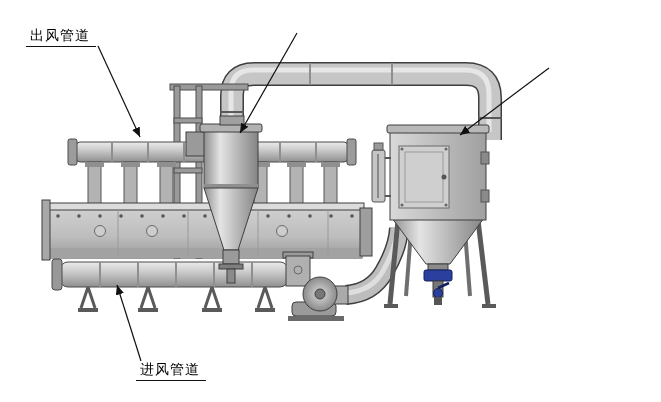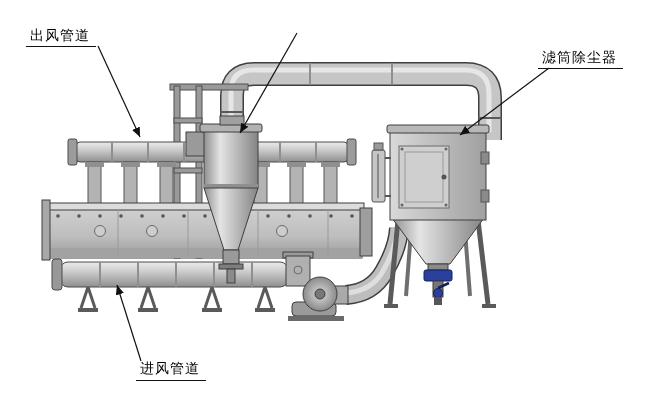--- a/index.html
+++ b/index.html
@@ -17,21 +17,21 @@
     color:#000;
     letter-spacing:1px;
     padding:0 6px 2px 4px;
     border-bottom:1px solid #111;
     white-space:nowrap;
     line-height:17px;
   }
   #lbl-outlet{left:26px;top:27px;}
   #lbl-cyclone{left:285px;top:14px;}
   #lbl-collector{left:538px;top:49px;}
-  #lbl-inlet{left:136px;top:361px;font-family:Liberation Mono, monospace;}
+  #lbl-inlet{left:136px;top:361px;}
 </style>
 </head>
 <body>
 
 <div class="canvas">
 
   <svg width="661" height="402" viewBox="0 0 661 402">
     <defs>
       <linearGradient id="gV" x1="0" y1="0" x2="0" y2="1">
         <stop offset="0" stop-color="#ebebeb"></stop>
@@ -252,15 +252,14 @@
 
     <g stroke="#111" stroke-width="1.2" fill="none">
       <line x1="98" y1="46" x2="140" y2="137" marker-end="url(#arr)"></line>
       <line x1="297" y1="33" x2="240" y2="133" marker-end="url(#arr)"></line>
       <line x1="549" y1="68" x2="460" y2="135" marker-end="url(#arr)"></line>
       <line x1="141" y1="361" x2="117" y2="285" marker-end="url(#arr)"></line>
     </g>
   </svg>
 
   <div class="lbl" id="lbl-outlet">出风管道</div>
-  <div class="lbl" id="lbl-collector">滤筒除尘器</div>
   <div class="lbl" id="lbl-inlet">进风管道</div>
 </div>
 
 </body></html>

